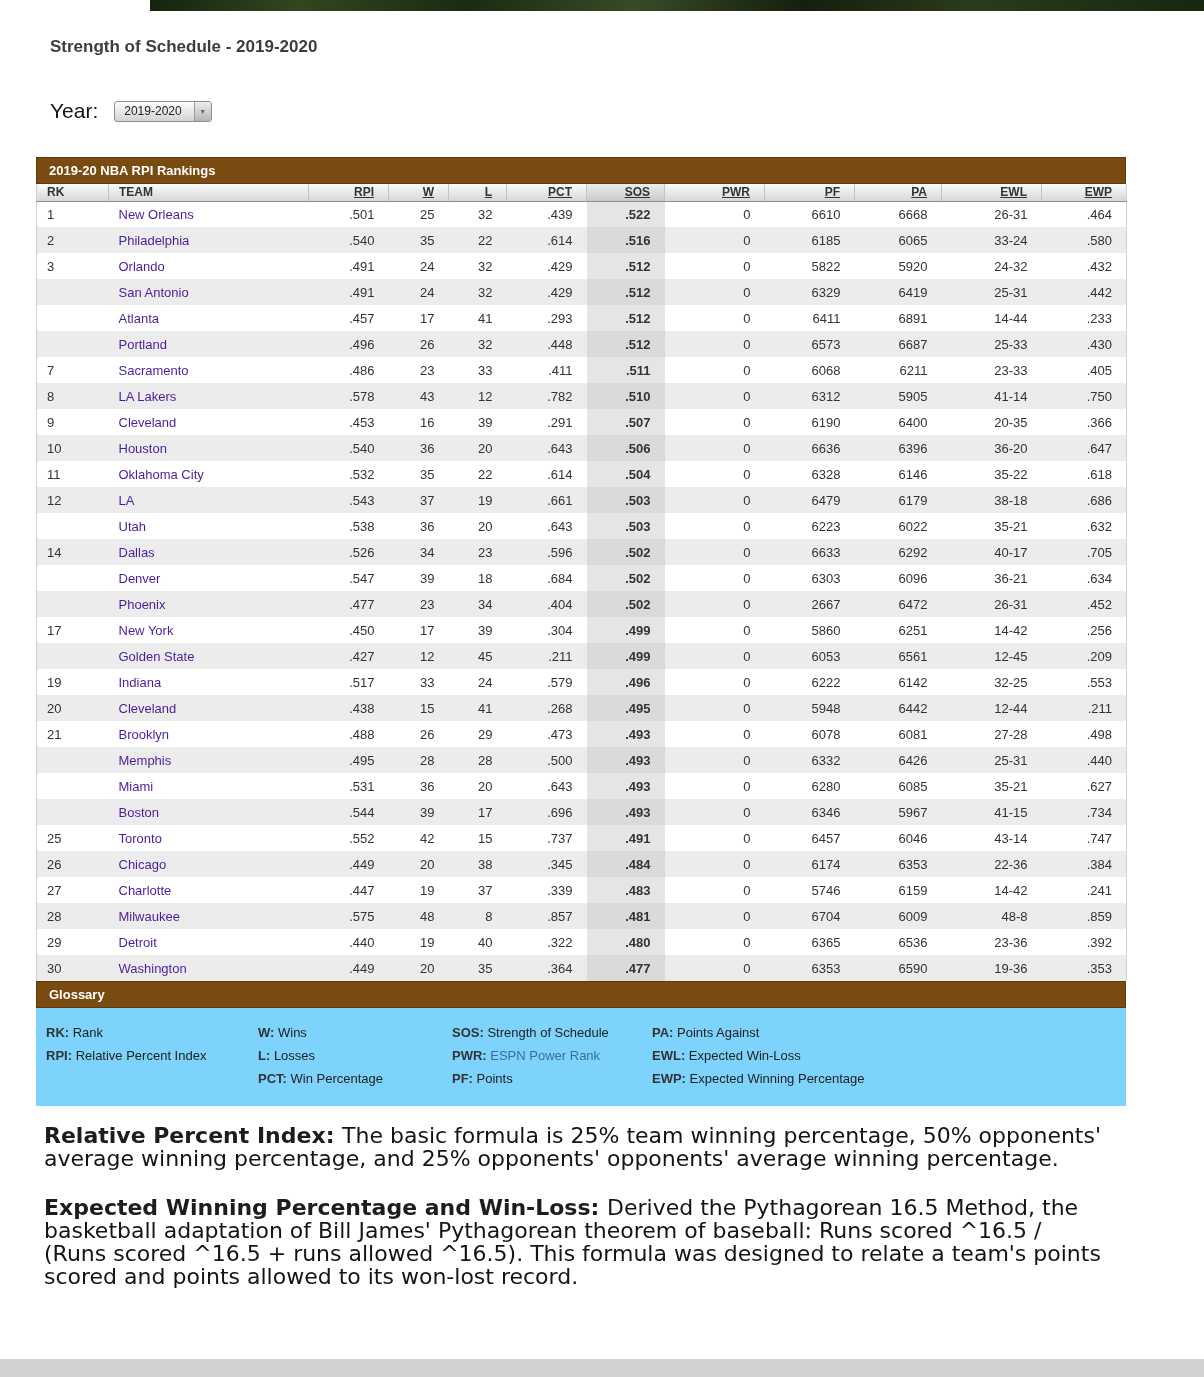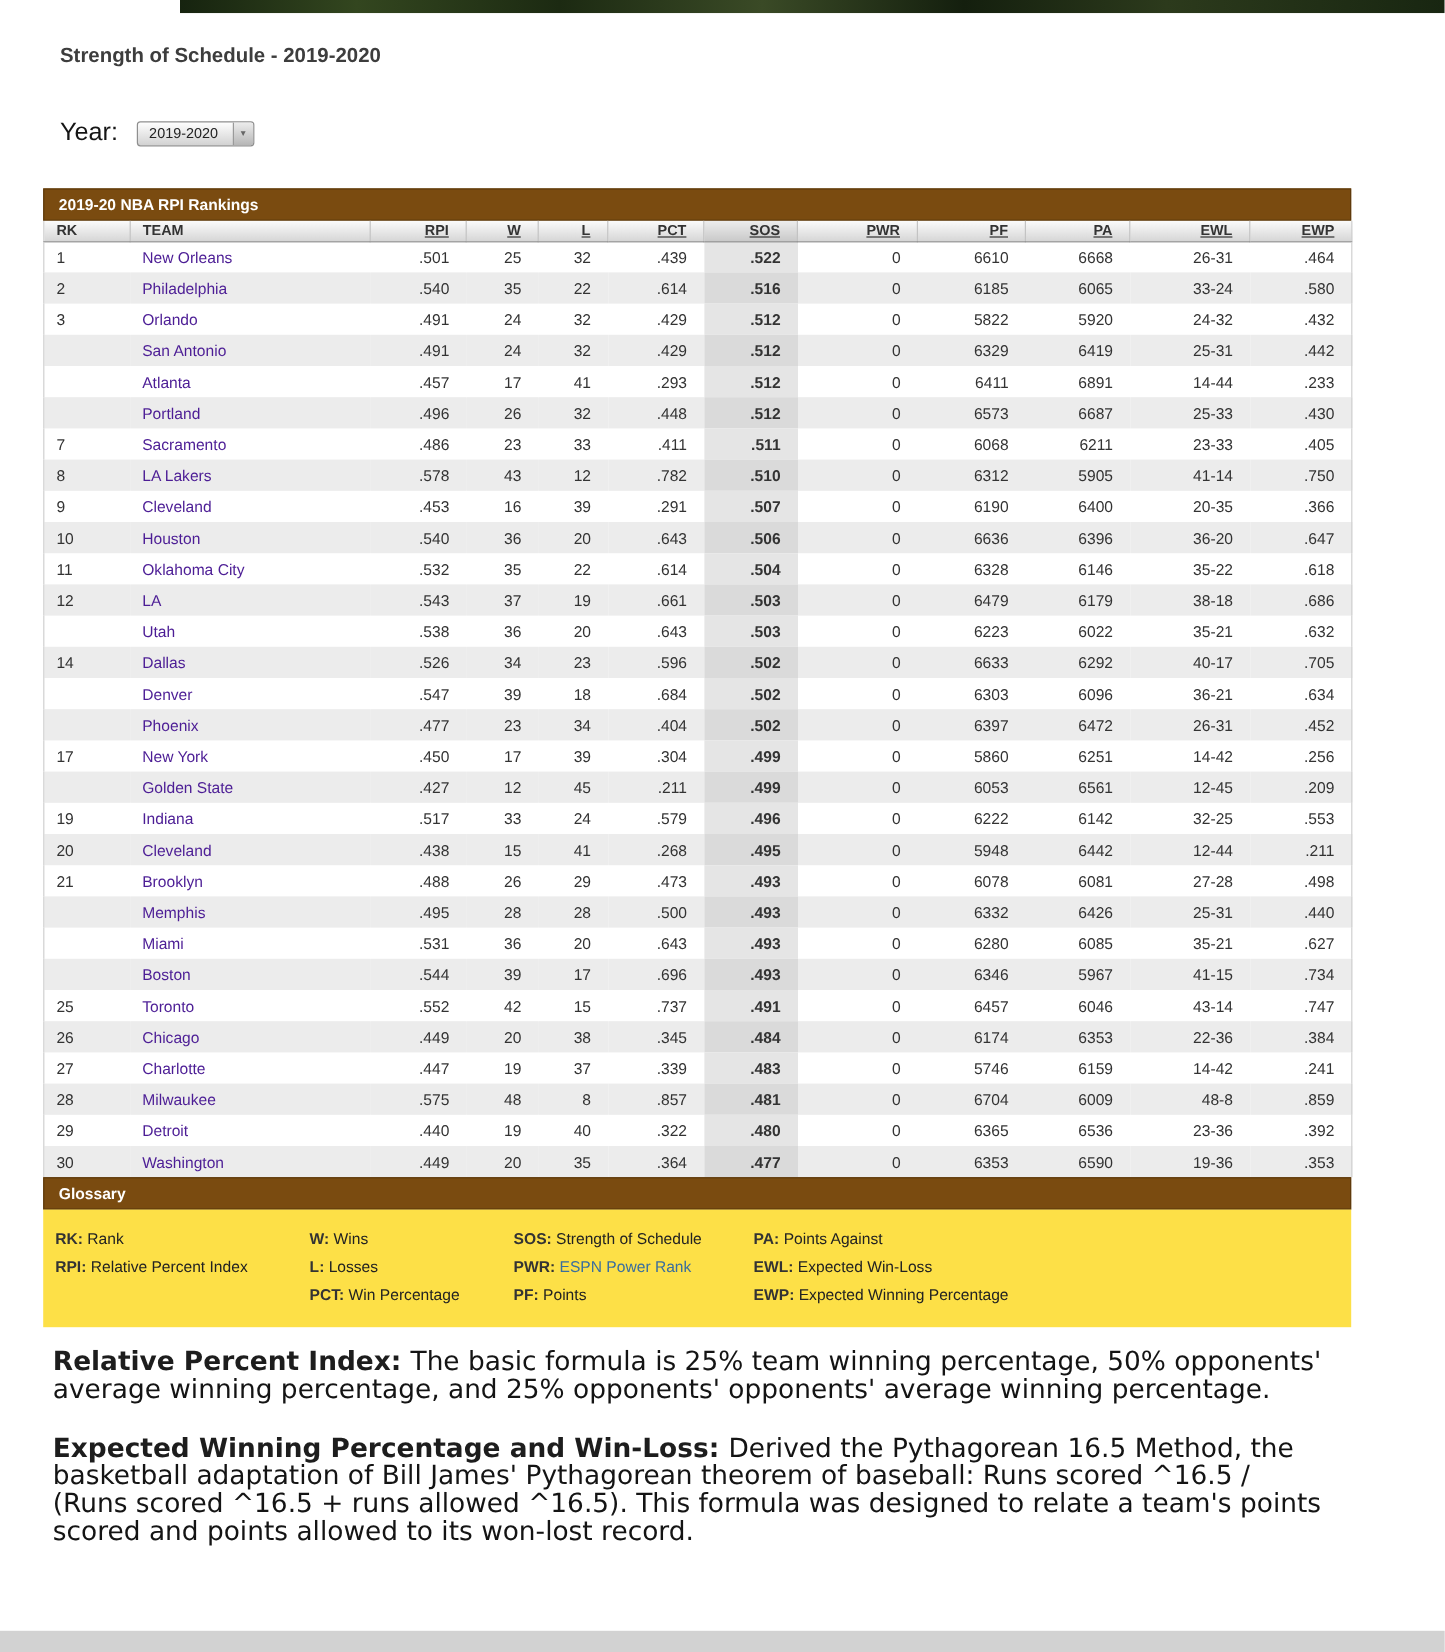--- a/index.html
+++ b/index.html
@@ -61,24 +61,24 @@
   .rankings thead th.col-rk, .rankings thead th.col-team { text-align:left; padding-left:10px; padding-right:0; }
   .rankings thead th.col-sos { background:linear-gradient(#ededed,#c9c9c9); }
 
   .rankings td { height:26px; padding-right:14px; text-align:right; color:#333; white-space:nowrap; }
   .rankings td.col-rk, .rankings td.col-team { text-align:left; padding-left:10px; padding-right:0; }
   .rankings tr.alt td { background:#ececec; }
   .rankings td.col-sos { background:#e5e5e5; font-weight:bold; }
   .rankings tr.alt td.col-sos { background:#dadada; }
   .rankings td.col-team a { color:#4c1d95; text-decoration:none; cursor:pointer; }
 
-  .glossary { display:flex; padding:13px 0 16px 10px; background:#fde047; }
+  .glossary { display:flex; padding:13px 0 16px 10px; background:#7dd3fc; }
   .glossary-col:nth-child(1){ width:212px; }
   .glossary-col:nth-child(2){ width:170px; }
-  .glossary-col:nth-child(3){ width:200px; }
+  .glossary-col:nth-child(3){ width:200px;margin-left:24px; }
   .glossary-col:nth-child(4){ width:320px; }
   .glossary-line { font-size:13px; line-height:23px; color:#222; white-space:nowrap; }
   .glossary-line b { color:#333; }
   .glossary-line a { color:#3a6e9e; text-decoration:none; cursor:pointer; }
 
   .notes { margin:18px 0 0 8px; font-family:"DejaVu Sans", sans-serif; color:#141414; }
   .note { font-size:22px; line-height:23px; margin:0 0 26px 0; width:1062px; }
   .note b { color:#1d1d1d; }
 
   .bottom-strip { position:absolute; left:0; right:0; bottom:0; height:18px; background:#d2d2d2; }
@@ -350,21 +350,21 @@
         </tr>
         <tr class="alt">
           <td class="col-rk"></td>
           <td class="col-team"><a>Phoenix</a></td>
           <td class="col-rpi">.477</td>
           <td class="col-w">23</td>
           <td class="col-l">34</td>
           <td class="col-pct">.404</td>
           <td class="col-sos">.502</td>
           <td class="col-pwr">0</td>
-          <td class="col-pf">6397</td>
+          <td class="col-pf">2667</td>
           <td class="col-pa">6472</td>
           <td class="col-ewl">26-31</td>
           <td class="col-ewp">.452</td>
         </tr>
         <tr>
           <td class="col-rk">17</td>
           <td class="col-team"><a>New York</a></td>
           <td class="col-rpi">.450</td>
           <td class="col-w">17</td>
           <td class="col-l">39</td>

